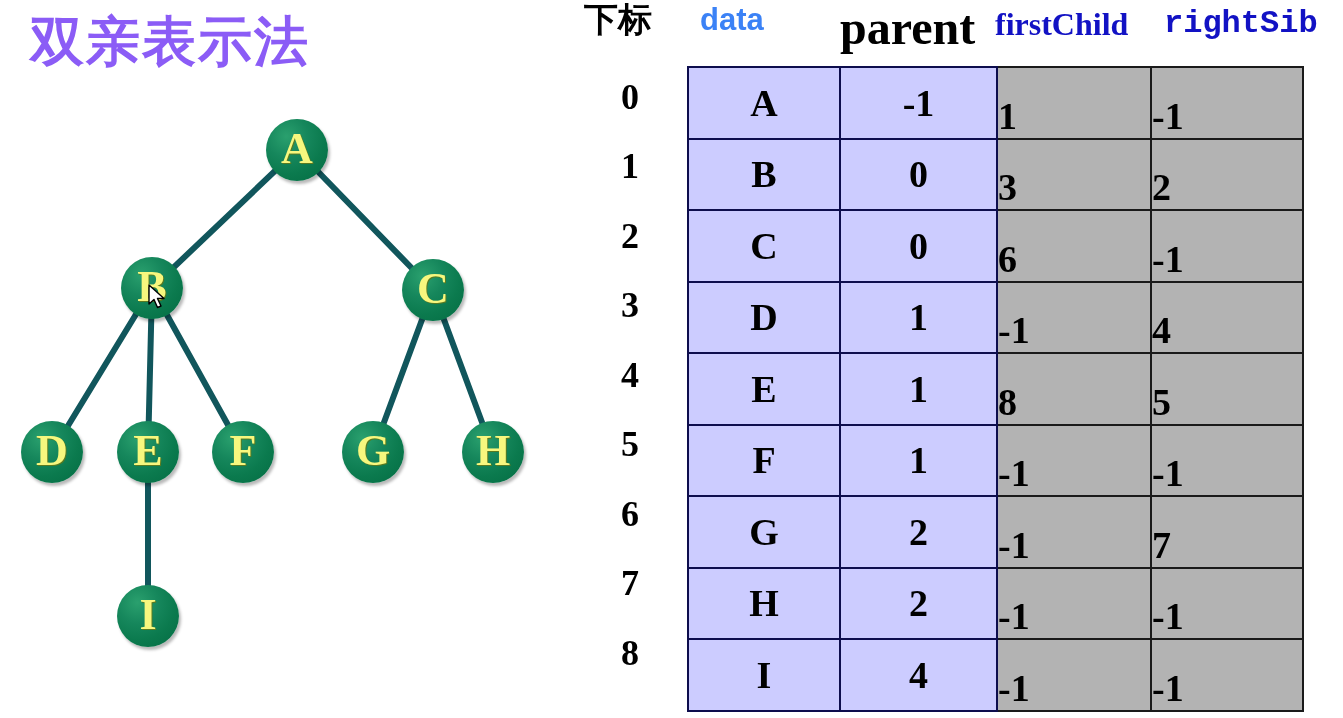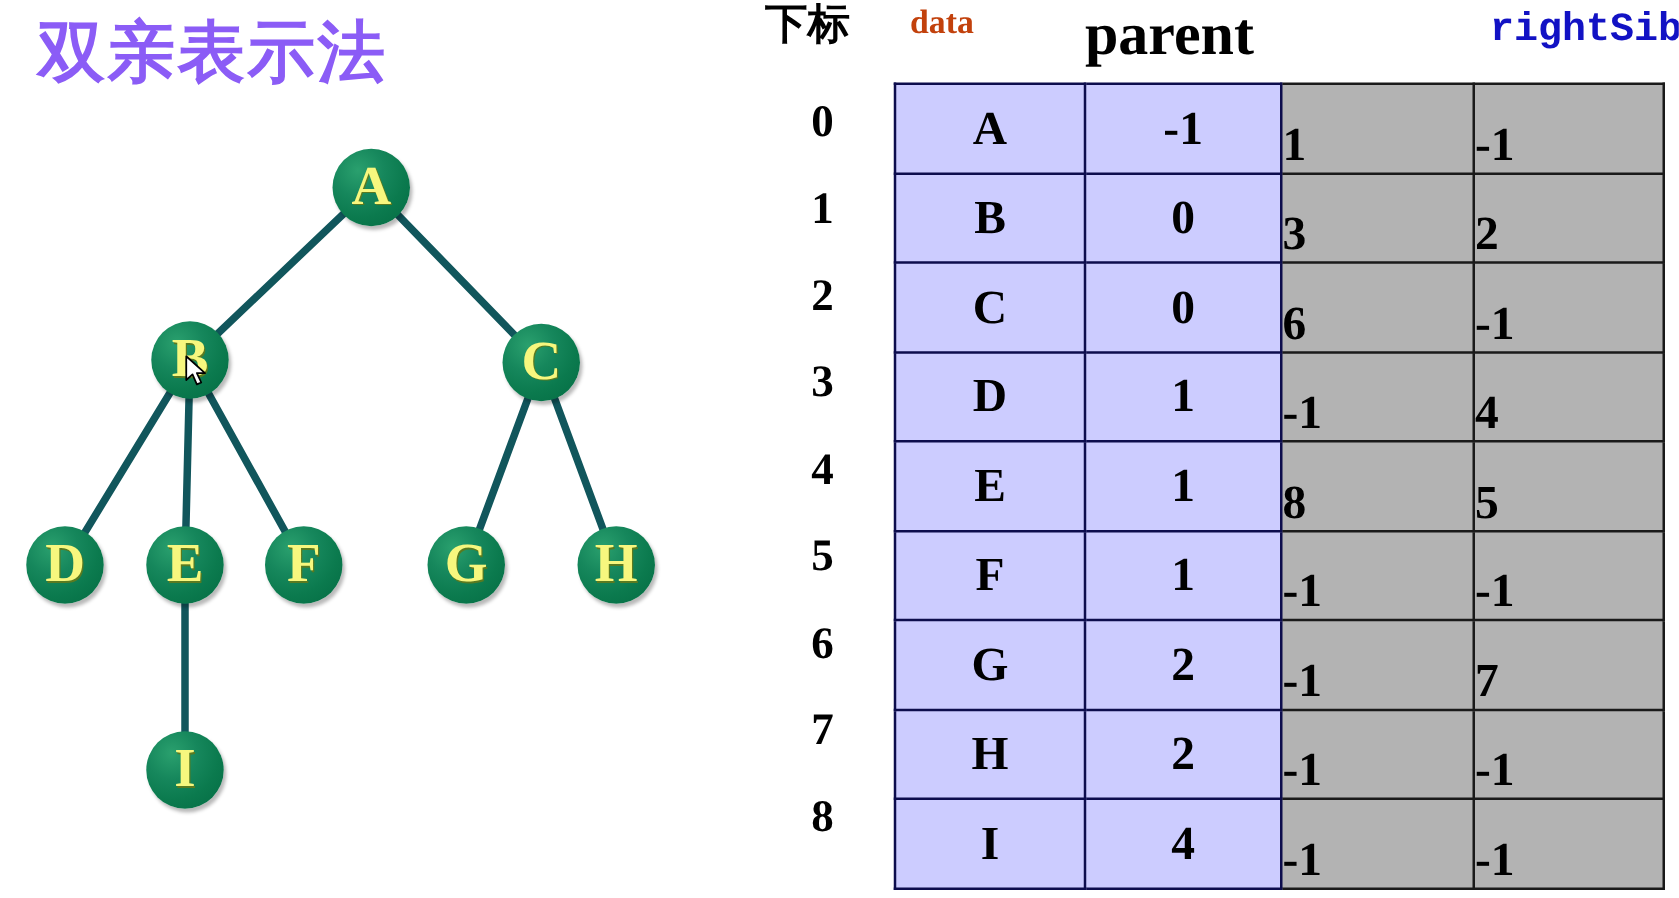--- a/index.html
+++ b/index.html
@@ -71,21 +71,21 @@
   #mouse-cursor {
     position: absolute;
     width: 20px;
     height: 28px;
     pointer-events: none;
   }
 
   
   #table-panel {
     position: absolute;
-    left: 600px;
+    left: 572px;
     top: 0;
     width: 743px;
     height: 718px;
   }
 
   #col-headers {
     position: absolute;
     left: 0;
     top: 0;
     width: 743px;
@@ -99,23 +99,23 @@
     line-height: 1;
   }
   #hdr-index {
     left: 12px;
     font-family: "DejaVu Sans", sans-serif;
     font-size: 34px;
     color: #000000;
   }
   #hdr-data {
     left: 128px;
-    font-family: Liberation Serif, serif;
-    font-size: 27px;
-    color: #c2410c;
+    font-family: Liberation Sans, sans-serif;
+    font-size: 31px;
+    color: #3b82f6;
     top: 4px;
   }
   #hdr-parent {
     left: 268px;
     font-family: "Liberation Serif", serif;
     font-size: 48px;
     color: #000000;
     top: 4px;
   }
   #hdr-firstchild {
@@ -249,20 +249,21 @@
     <polygon points="1,1 1,20 6,15.5 9.5,23.5 13,22 9.5,14.5 16,14.5" fill="#ffffff" stroke="#000000" stroke-width="1.4" stroke-linejoin="round"></polygon>
   </svg>
 </div>
 
 <div id="table-panel">
 
   <div id="col-headers">
     <div class="col-header" id="hdr-index">下标</div>
     <div class="col-header" id="hdr-data">data</div>
     <div class="col-header" id="hdr-parent">parent</div>
+    <div class="col-header" id="hdr-firstchild">firstChild</div>
     <div class="col-header" id="hdr-rightsib">rightSib</div>
   </div>
 
   <div id="index-col">
       <div class="index-cell">0</div>
       <div class="index-cell">1</div>
       <div class="index-cell">2</div>
       <div class="index-cell">3</div>
       <div class="index-cell">4</div>
       <div class="index-cell">5</div>

